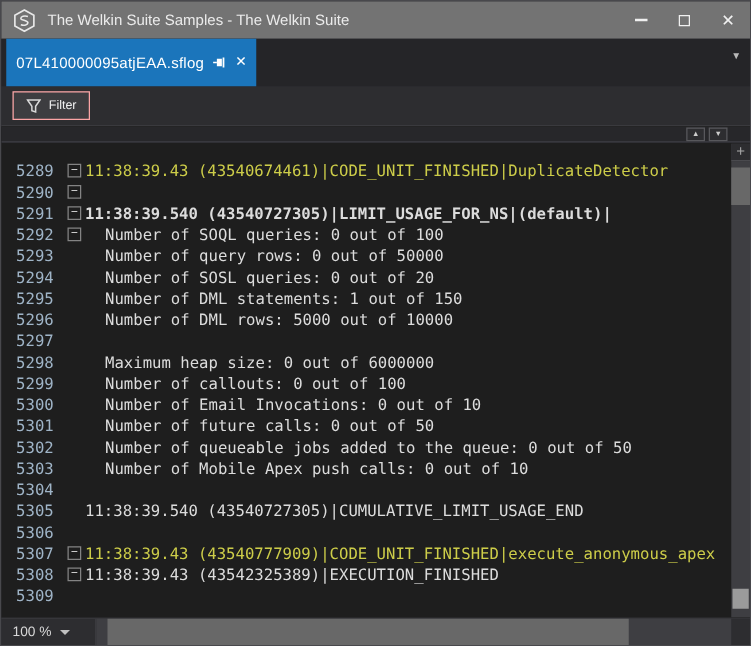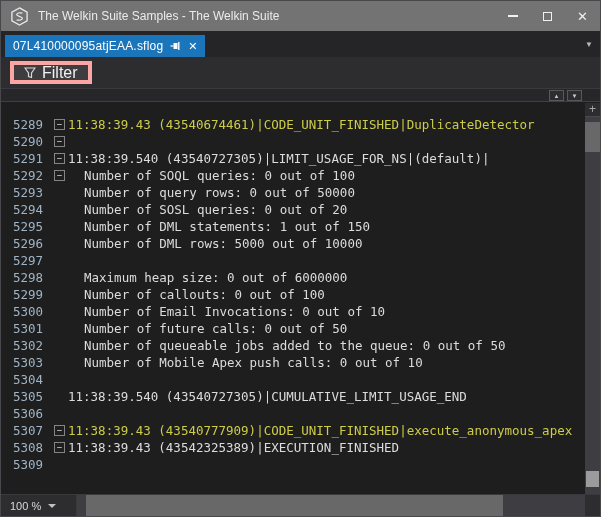--- a/index.html
+++ b/index.html
@@ -18,29 +18,29 @@
   .logo { width: 19px; height: 19px; flex: 0 0 19px; }
   .title { font-size: 12px; color: #ebebeb; white-space: nowrap; }
   .win-controls { margin-left: auto; display: flex; height: 100%; }
   .win-btn { width: 35px; height: 100%; display: flex; align-items: center; justify-content: center; color: #f0f0f0; cursor: default; }
   .min-glyph { width: 10px; height: 2px; background: #f0f0f0; display: block; }
   .max-glyph { width: 9px; height: 9px; border: 1px solid #f0f0f0; display: block; }
   .close-glyph { font-size: 13px; line-height: 13px; }
 
   
   .tabbar { flex: 0 0 26px; background: #252528; display: flex; align-items: flex-end; position: relative; }
-  .tab { height: 22px; margin-left: 4px; background: #1b75bb; color: #fff; display: flex; align-items: center; padding: 0 8px; gap: 7px; font-size: 12px; white-space: nowrap; }
+  .tab { height: 38px; margin-left: 4px; background: #1b75bb; color: #fff; display: flex; align-items: center; padding: 0 8px; gap: 7px; font-size: 12px; white-space: nowrap; }
   .tab-label { letter-spacing: 0.2px; }
   .tab-pin svg, .tab-close { display: block; }
   .tab-close { font-size: 11px; line-height: 11px; color: #ffffff; }
   .docs-chevron { position: absolute; right: 7px; top: 10px; color: #b9b9b9; font-size: 8px; line-height: 8px; }
 
   
   .toolbar { flex: 0 0 32px; background: #2d2d30; display: flex; align-items: center; padding-left: 9px; border-bottom: 1px solid #3a3a3e; }
-  .filter-btn { height: 23px; display: flex; align-items: center; gap: 6px; padding: 0 10px; background: #3d3d40; border: 4px solid #fca5a5; color: #f0f0f0; font-size: 16px; cursor: default; }
+  .filter-btn { height: 23px; display: flex; align-items: center; gap: 6px; padding: 0 10px; background: #3d3d40; border: 1px solid #fca5a5; color: #f0f0f0; font-size: 10px; cursor: default; }
 
   
   .editor-area { flex: 1; position: relative; background: #1e1e1e; overflow: hidden; }
   .top-strip { position: absolute; top: 0; left: 0; right: 0; height: 13px; background: #27272a; border-bottom: 1px solid #3f3f46; }
   .nav-group { position: absolute; top: 1px; right: 18px; display: flex; gap: 3px; }
   .nav-btn { width: 15px; height: 11px; border: 1px solid #58585c; background: #2d2d30; color: #cccccc; font-size: 6px; line-height: 6px; display: flex; align-items: center; justify-content: center; }
 
   .vscroll { position: absolute; top: 14px; bottom: 0; right: 0; width: 15px; background: #3e3e42; }
   .vsplit { height: 14px; background: #2d2d30; color: #a8a8a8; font-size: 12px; line-height: 13px; text-align: center; border-bottom: 1px solid #4a4a4e; }
   .vthumb { position: absolute; top: 19px; left: 0; width: 15px; height: 30px; background: #686868; }
@@ -118,21 +118,21 @@
           </div>
         <div class="nav-btn">
             <span>▼</span>
           </div>
       </div>
     </div>
 
     <div class="lines">
         <div class="row"><span class="lnum">5289</span><span class="foldcol"><span class="foldbox">−</span></span><span class="ltext hl" style="padding-left: 0px;">11:38:39.43 (43540674461)|CODE_UNIT_FINISHED|DuplicateDetector</span></div>
         <div class="row"><span class="lnum">5290</span><span class="foldcol"><span class="foldbox">−</span></span></div>
-        <div class="row"><span class="lnum">5291</span><span class="foldcol"><span class="foldbox">−</span></span><span class="ltext" style="padding-left: 0px;">11:38:39.540 (43540727305)|LIMIT_USAGE_FOR_NS|(default)|</span></div>
+        <div class="row"><span class="lnum">5291</span><span class="foldcol"><span class="foldbox">−</span></span><span class="ltext" style="padding-left: 0px; font-weight: bold;">11:38:39.540 (43540727305)|LIMIT_USAGE_FOR_NS|(default)|</span></div>
         <div class="row"><span class="lnum">5292</span><span class="foldcol"><span class="foldbox">−</span></span><span class="ltext" style="padding-left: 16px;">Number of SOQL queries: 0 out of 100</span></div>
         <div class="row"><span class="lnum">5293</span><span class="foldcol"></span><span class="ltext" style="padding-left: 16px;">Number of query rows: 0 out of 50000</span></div>
         <div class="row"><span class="lnum">5294</span><span class="foldcol"></span><span class="ltext" style="padding-left: 16px;">Number of SOSL queries: 0 out of 20</span></div>
         <div class="row"><span class="lnum">5295</span><span class="foldcol"></span><span class="ltext" style="padding-left: 16px;">Number of DML statements: 1 out of 150</span></div>
         <div class="row"><span class="lnum">5296</span><span class="foldcol"></span><span class="ltext" style="padding-left: 16px;">Number of DML rows: 5000 out of 10000</span></div>
         <div class="row"><span class="lnum">5297</span><span class="foldcol"></span></div>
         <div class="row"><span class="lnum">5298</span><span class="foldcol"></span><span class="ltext" style="padding-left: 16px;">Maximum heap size: 0 out of 6000000</span></div>
         <div class="row"><span class="lnum">5299</span><span class="foldcol"></span><span class="ltext" style="padding-left: 16px;">Number of callouts: 0 out of 100</span></div>
         <div class="row"><span class="lnum">5300</span><span class="foldcol"></span><span class="ltext" style="padding-left: 16px;">Number of Email Invocations: 0 out of 10</span></div>
         <div class="row"><span class="lnum">5301</span><span class="foldcol"></span><span class="ltext" style="padding-left: 16px;">Number of future calls: 0 out of 50</span></div>

